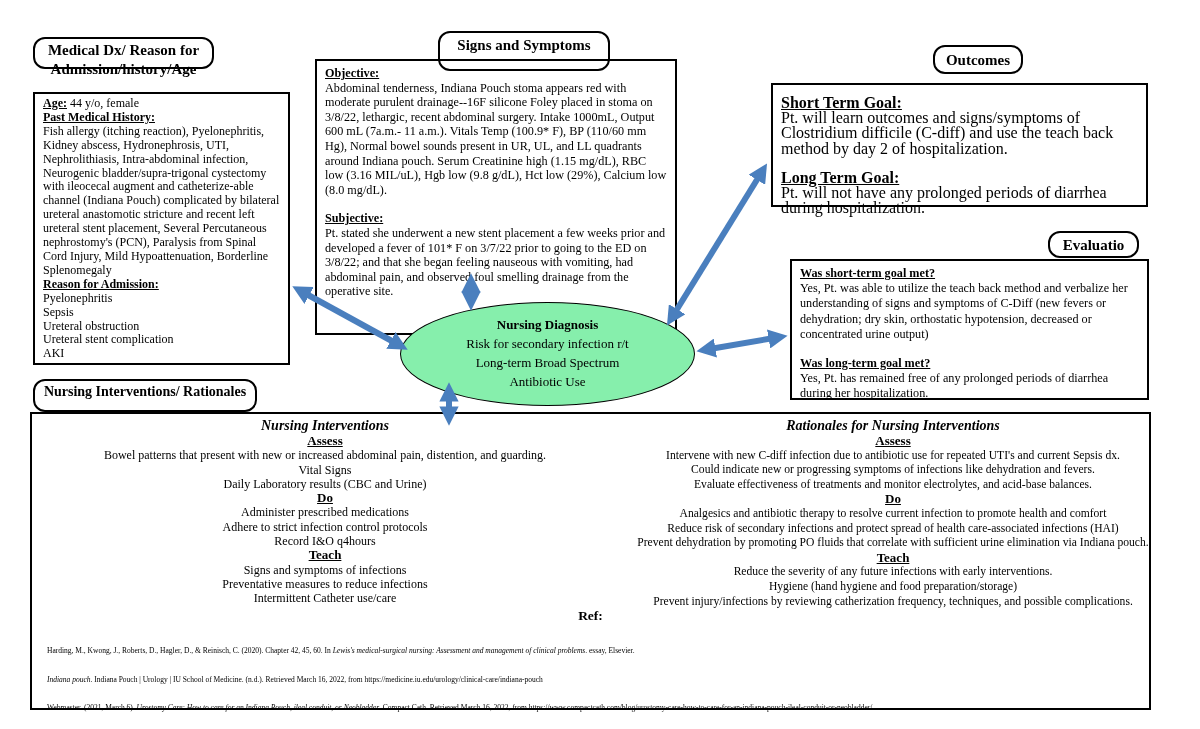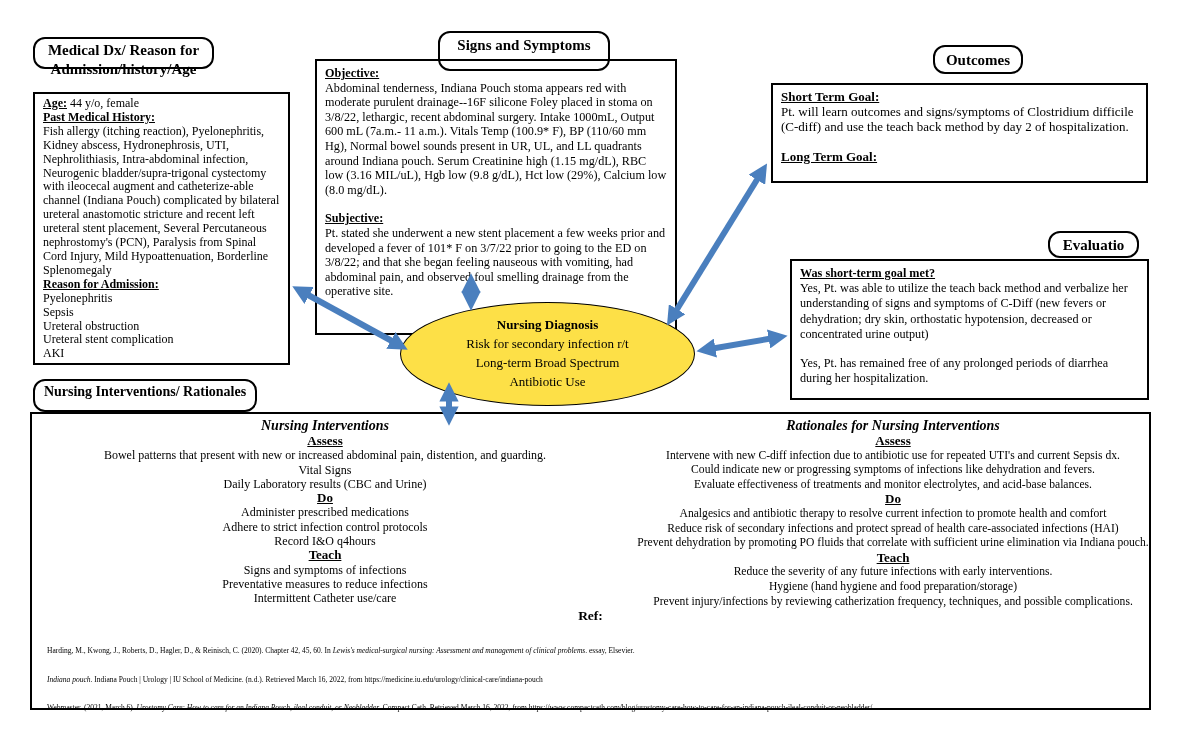--- a/index.html
+++ b/index.html
@@ -15,25 +15,25 @@
     position:absolute;border:2px solid #000;background:transparent;z-index:2;
     box-sizing:border-box;padding:3px 8px;
   }
   .bu{font-weight:bold;text-decoration:underline;}
   .gap{height:14px;}
   #hdr-medical{left:33px;top:37px;width:181px;height:32px;font-size:15px;line-height:19px;padding:2px 2px 0 2px;}
   #box-medical{left:33px;top:92px;width:257px;height:273px;font-size:12px;line-height:13.9px;}
   #hdr-signs{left:438px;top:31px;width:172px;height:40px;font-size:15px;line-height:18px;padding-top:3px;}
   #box-signs{left:315px;top:59px;width:362px;height:276px;font-size:12.2px;line-height:14.6px;padding-top:5px;}
   #hdr-outcomes{left:933px;top:45px;width:90px;height:29px;font-size:15px;line-height:27px;}
-  #box-outcomes{left:771px;top:83px;width:377px;height:100px;font-size:13px;line-height:15.2px;padding-top:4px;}
+  #box-outcomes{left:771px;top:83px;width:377px;height:124px;font-size:16px;line-height:15.2px;padding-top:10px;}
   #hdr-eval{left:1048px;top:231px;width:91px;height:27px;font-size:15px;line-height:25px;}
   #box-eval{left:790px;top:259px;width:359px;height:141px;font-size:12.2px;line-height:15.2px;padding-top:5px;}
   #diagnosis{
-    position:absolute;left:400px;top:302px;width:295px;height:104px;background:#fde047;
+    position:absolute;left:400px;top:302px;width:295px;height:104px;background:#86efac;
     border:1.5px solid #000;border-radius:50%;z-index:3;text-align:center;
     font-size:13px;line-height:19px;padding-top:12px;box-sizing:border-box;
   }
   #diagnosis .dx-title{font-weight:bold;}
   #hdr-nir{left:33px;top:379px;width:224px;height:33px;font-size:14px;line-height:15.5px;padding-top:3px;overflow:visible;}
   #box-main{left:30px;top:412px;width:1121px;height:298px;padding:0;}
   .col{position:absolute;top:4px;text-align:center;}
   #col-left{left:15px;width:556px;font-size:12px;line-height:14.3px;}
   #col-right{left:573px;width:576px;font-size:11.6px;line-height:14.6px;}
   #col-right div{white-space:nowrap;overflow:hidden;}
@@ -94,29 +94,31 @@
   </div>
 
   <div class="hdr" id="hdr-outcomes">
     <span>Outcomes</span>
   </div>
   <div class="box" id="box-outcomes">
     <div class="bu">Short Term Goal:</div>
     <div>Pt. will learn outcomes and signs/symptoms of Clostridium difficile (C-diff) and use the teach back method by day 2 of hospitalization.</div>
     <div class="gap"></div>
     <div class="bu">Long Term Goal:</div>
+    <div>Pt. will not have any prolonged periods of diarrhea during hospitalization.</div>
   </div>
 
   <div class="hdr" id="hdr-eval">
     <span>Evaluatio</span>
   </div>
   <div class="box" id="box-eval">
     <div class="bu">Was short-term goal met?</div>
     <div>Yes, Pt. was able to utilize the teach back method and verbalize her understanding of signs and symptoms of C-Diff (new fevers or dehydration; dry skin, orthostatic hypotension, decreased or concentrated urine output)</div>
     <div class="gap"></div>
+    <div class="bu">Was long-term goal met?</div>
     <div>Yes, Pt. has remained free of any prolonged periods of diarrhea during her hospitalization.</div>
   </div>
 
   <div id="diagnosis">
     <div class="dx-title">Nursing Diagnosis</div>
     <div>Risk for secondary infection r/t</div>
     <div>Long-term Broad Spectrum</div>
     <div>Antibiotic Use</div>
   </div>
 

